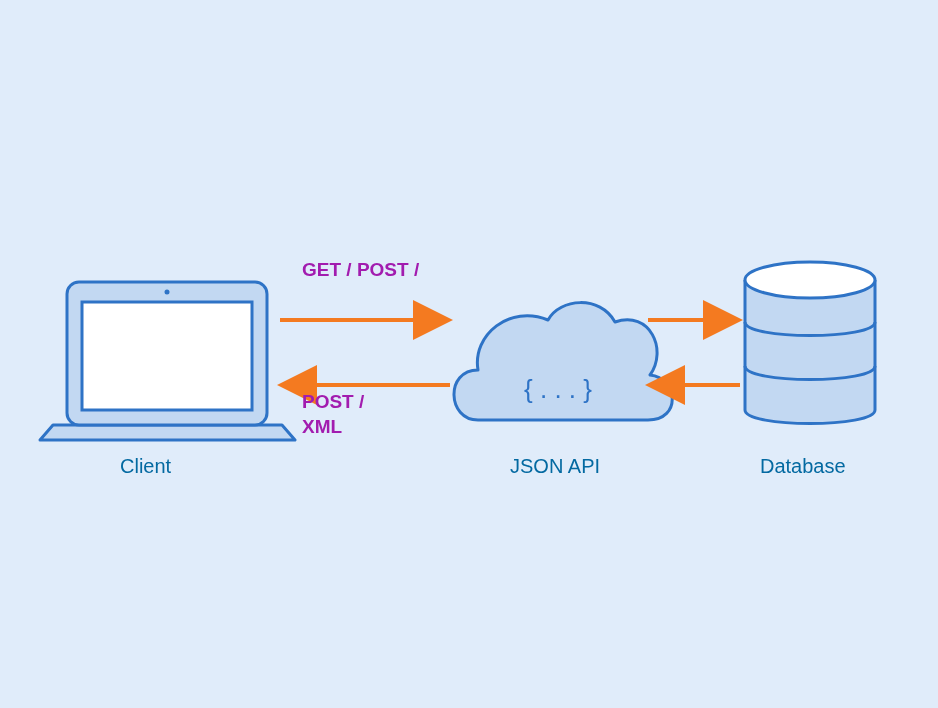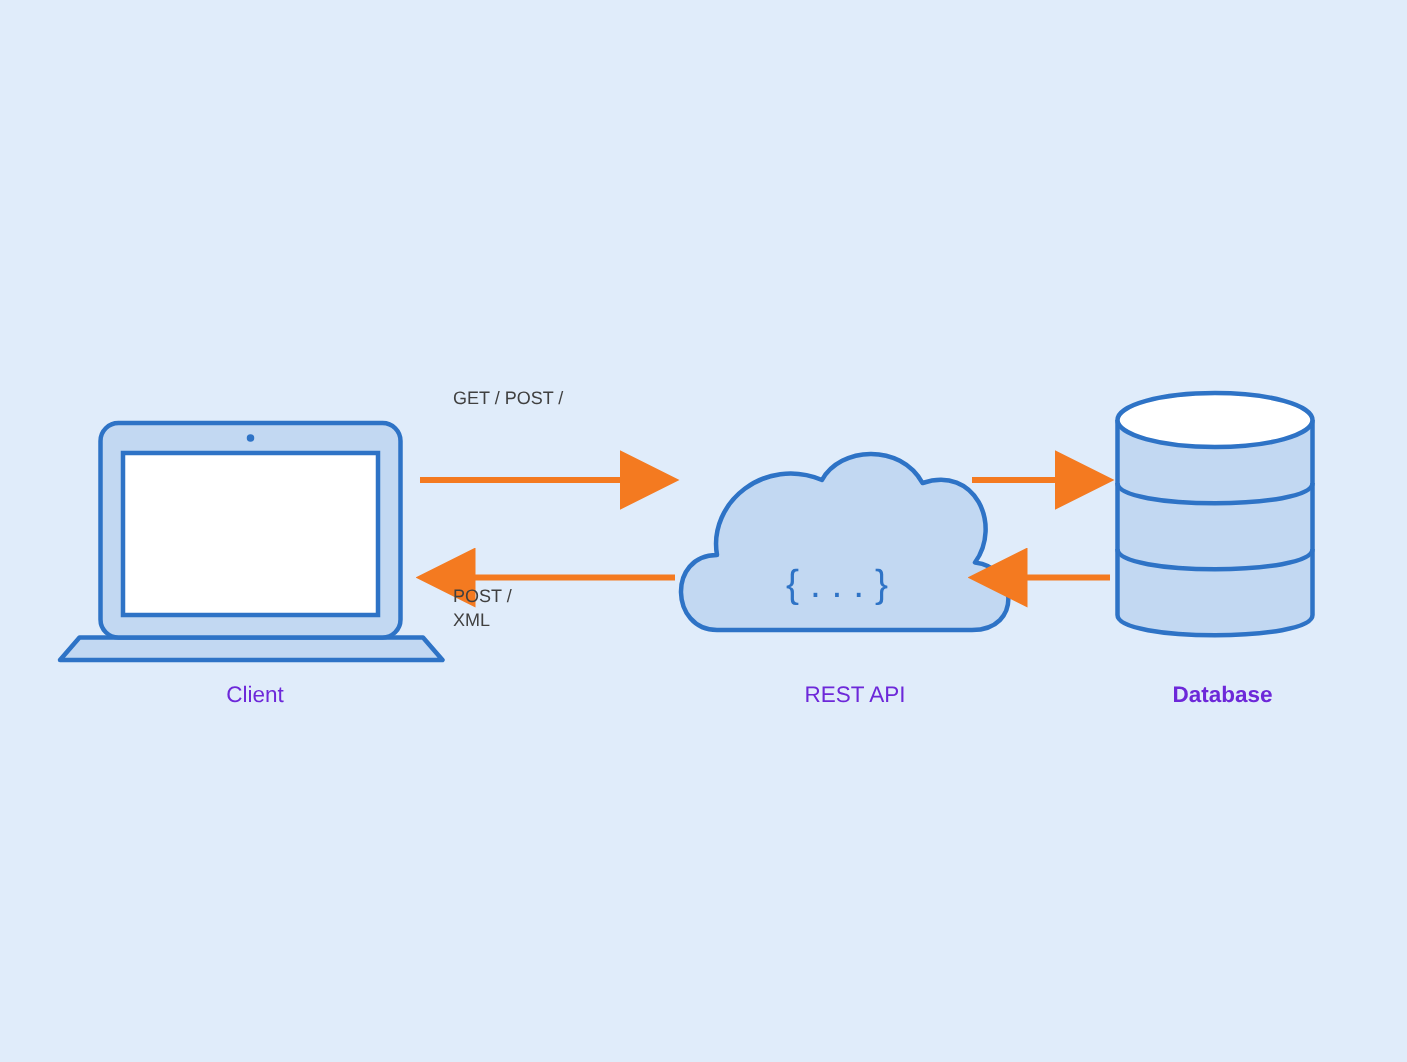--- a/index.html
+++ b/index.html
@@ -13,29 +13,28 @@
   }
   .diagram {
     position: absolute;
     top: 0;
     left: 0;
     width: 938px;
     height: 708px;
   }
   .node-label {
     position: absolute;
-    color: #6d28d9;
-    font-size: 15px;
-    text-align: center;
+    color: #0369a1;
+    font-size: 20px;
   }
   .arrow-label {
     position: absolute;
-    color: #404040;
-    font-size: 12px;
-    font-weight: 400;
+    color: #a21caf;
+    font-size: 19px;
+    font-weight: 700;
     line-height: 1.3;
   }
 </style>
 </head>
 <body>
 
 <svg class="diagram" viewBox="0 0 938 708">
   <defs>
     <marker id="arrowhead" markerWidth="10" markerHeight="10" refX="8" refY="5" orient="auto">
       <polygon points="0 0, 10 5, 0 10" fill="#f47a20"></polygon>
@@ -75,22 +74,22 @@
   </g>
 
   <line x1="280" y1="320" x2="445" y2="320" stroke="#f47a20" stroke-width="4" marker-end="url(#arrowhead)"></line>
   <line x1="450" y1="385" x2="285" y2="385" stroke="#f47a20" stroke-width="4" marker-end="url(#arrowhead)"></line>
 
   <line x1="648" y1="320" x2="735" y2="320" stroke="#f47a20" stroke-width="4" marker-end="url(#arrowhead)"></line>
   <line x1="740" y1="385" x2="653" y2="385" stroke="#f47a20" stroke-width="4" marker-end="url(#arrowhead)"></line>
 </svg>
 
 <div class="node-label" style="left:120px; top:455px; width:100px;">Client</div>
-<div class="node-label" style="left:510px; top:455px; width:120px;">REST API</div>
-<div class="node-label" style="left:760px; top:455px; width:110px;font-weight:bold;">Database</div>
+<div class="node-label" style="left:510px; top:455px; width:120px;">JSON API</div>
+<div class="node-label" style="left:760px; top:455px; width:110px;">Database</div>
 
 <div class="arrow-label" style="left:302px; top:258px;">
   <div>GET / POST /</div>
 </div>
 <div class="arrow-label" style="left:302px; top:390px;">
   <div>POST /</div>
   <div>XML</div>
 </div>
 
 </body></html>

